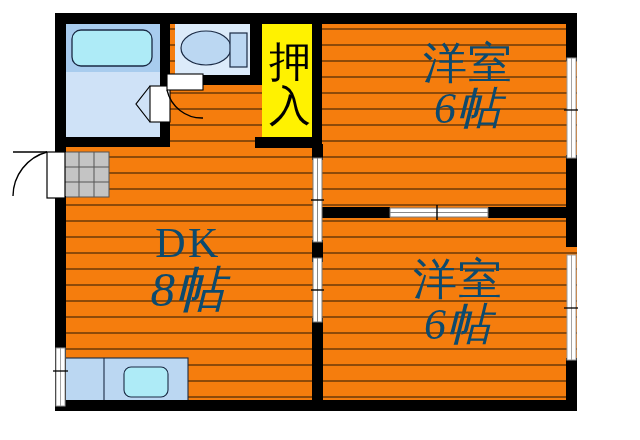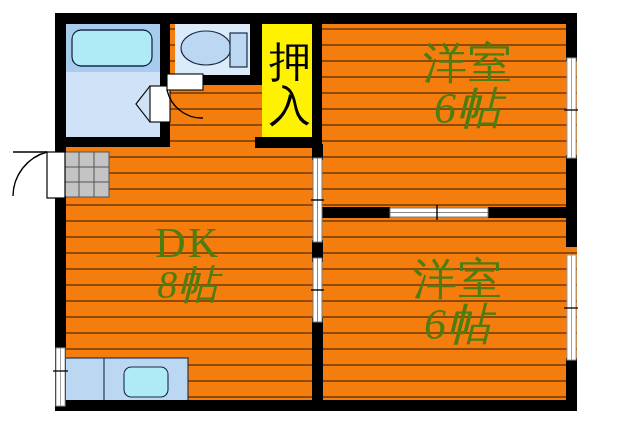--- a/index.html
+++ b/index.html
@@ -23,33 +23,33 @@
     position: absolute;
     left: 0;
     top: 0;
     width: 640px;
     height: 440px;
     display: block;
   }
   .room-label {
     position: absolute;
     text-align: center;
-    color: #4d7c0f;
+    color: #0c4a6e;
     line-height: 1.02;
     letter-spacing: 0.02em;
     white-space: nowrap;
     font-family: "Liberation Serif", "DejaVu Serif", serif;
   }
   .room-label .ln1 { display: block; }
   .room-label .ln2 { display: block; font-style: italic; }
   .label-washitsu-1 { left: 378px; top: 42px;  width: 180px; font-size: 44px; }
   .label-washitsu-2 { left: 368px; top: 258px; width: 180px; font-size: 44px; }
   .label-dk         { left: 108px; top: 190px; width: 160px; font-size: 42px; }
   .label-dk .ln1 { font-size: 42px; letter-spacing: 0.06em; margin-top: 32px; }
-  .label-dk .ln2 { font-size: 40px; }
+  .label-dk .ln2 { font-size: 49px; }
   .label-closet {
     position: absolute;
     left: 268px;
     top: 40px;
     width: 44px;
     color: #000000;
     font-size: 42px;
     line-height: 1.05;
     text-align: center;
     font-family: "Liberation Serif", "DejaVu Serif", serif;

